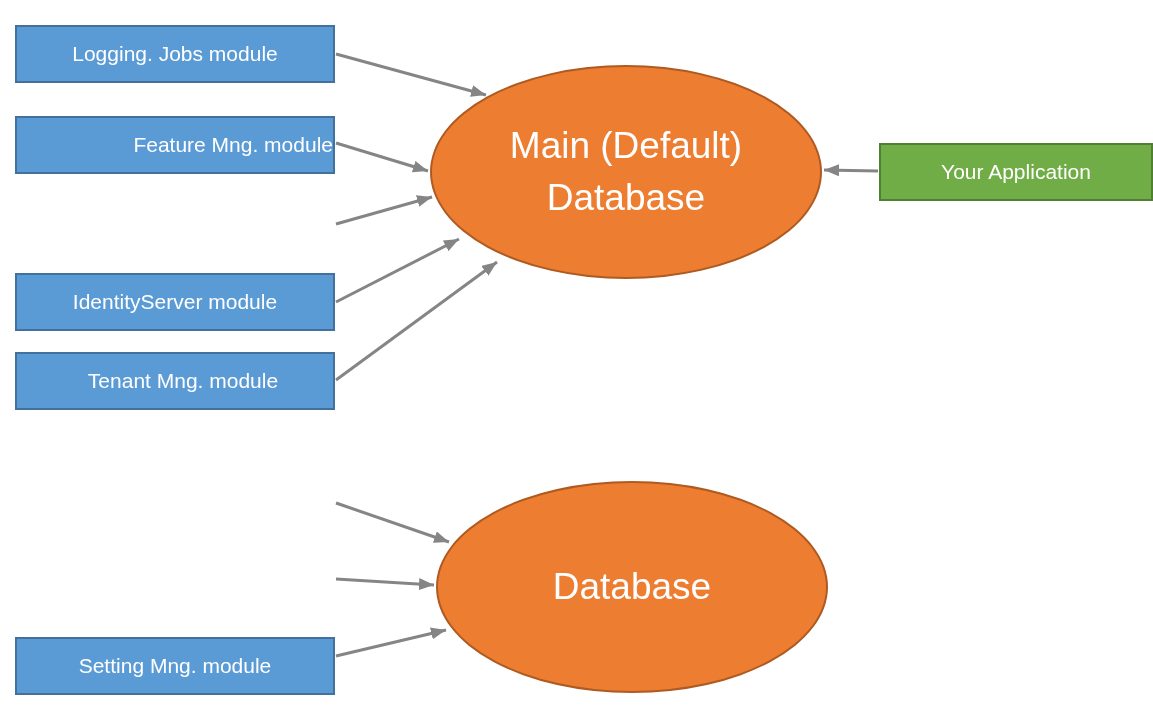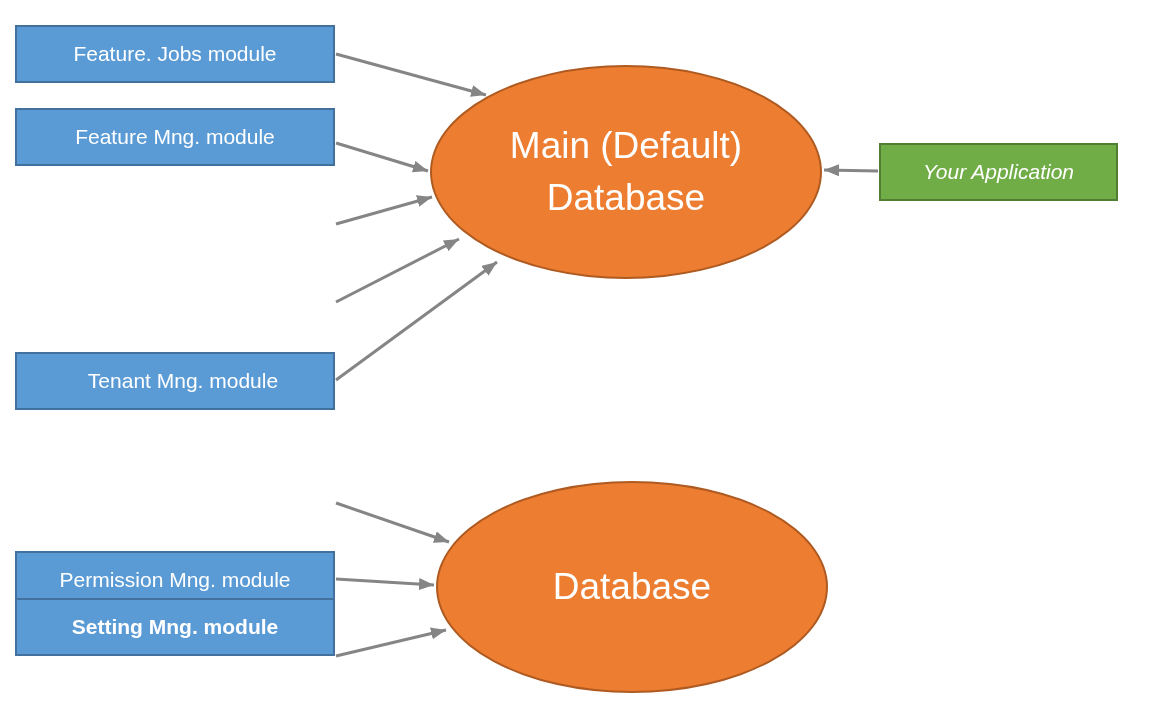--- a/index.html
+++ b/index.html
@@ -71,40 +71,39 @@
   #second-db {
     left: 436px;
     top: 481px;
     width: 392px;
     height: 212px;
   }
   .app-box {
     position: absolute;
     left: 879px;
     top: 143px;
-    width: 239px;
+    width: 274px;
     height: 58px;
     box-sizing: border-box;
     background: var(--app-fill);
     border: 2px solid var(--app-border);
     display: flex;
     align-items: center;
     justify-content: center;
     color: var(--text);
     font-size: 21px;
-    font-style: italic;
   }
   #module-box-1 { top: 25px; }
-  #module-box-2 { top: 108px; }
+  #module-box-2 { top: 116px; justify-content: flex-end; }
   #module-box-3 { top: 196px; }
   #module-box-4 { top: 273px; }
   #module-box-5 { top: 352px; padding-left: 16px; }
   #module-box-6 { top: 473px; }
   #module-box-7 { top: 551px; }
-  #module-box-8 { top: 598px; font-weight: bold; }
+  #module-box-8 { top: 637px; }
 </style>
 </head>
 <body>
 
 <div id="canvas">
 
   <svg id="arrow-layer" viewBox="0 0 1153 711" xmlns="http://www.w3.org/2000/svg">
     <defs>
       <marker id="arrowhead" markerUnits="userSpaceOnUse" markerWidth="16" markerHeight="13" refX="15" refY="6" orient="auto">
         <path class="arrowhead-shape" d="M0,0 L15,6 L0,12 Z"></path>
@@ -115,32 +114,32 @@
     <line class="arrow-line" x1="336" y1="224" x2="432" y2="197" marker-end="url(#arrowhead)"></line>
     <line class="arrow-line" x1="336" y1="302" x2="459" y2="239" marker-end="url(#arrowhead)"></line>
     <line class="arrow-line" x1="336" y1="380" x2="497" y2="262" marker-end="url(#arrowhead)"></line>
     <line class="arrow-line" x1="336" y1="503" x2="449" y2="542" marker-end="url(#arrowhead)"></line>
     <line class="arrow-line" x1="336" y1="579" x2="434" y2="585" marker-end="url(#arrowhead)"></line>
     <line class="arrow-line" x1="336" y1="656" x2="446" y2="630" marker-end="url(#arrowhead)"></line>
     <line class="arrow-line" x1="878" y1="171" x2="824" y2="170" marker-end="url(#arrowhead)"></line>
   </svg>
 
   <div id="module-box-1" class="module-box">
-    <span>Feature. Jobs module</span>
+    <span>Logging. Jobs module</span>
   </div>
   <div id="module-box-2" class="module-box">
     <span>Feature Mng. module</span>
+  </div>
+  <div id="module-box-4" class="module-box">
+    <span>IdentityServer module</span>
   </div>
   <div id="module-box-5" class="module-box">
     <span>Tenant Mng. module</span>
   </div>
 
-  <div id="module-box-7" class="module-box">
-    <span>Permission Mng. module</span>
-  </div>
   <div id="module-box-8" class="module-box">
     <span>Setting Mng. module</span>
   </div>
 
   <div id="main-db" class="db-ellipse">
     <span>Main (Default)</span>
     <span>Database</span>
   </div>
 
   <div id="second-db" class="db-ellipse">

